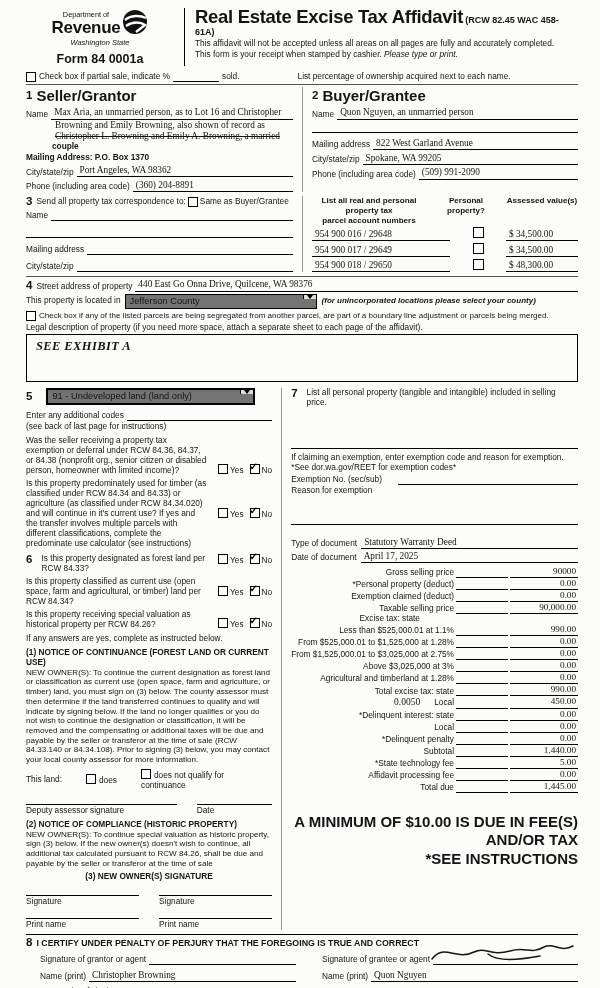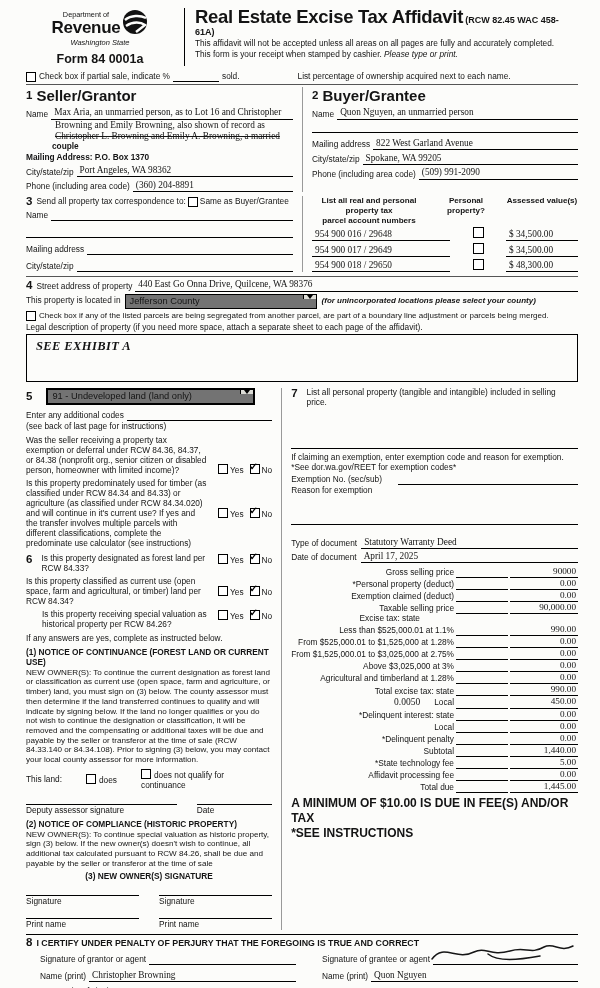--- a/index.html
+++ b/index.html
@@ -65,21 +65,21 @@
   .sigpair{display:flex;gap:20px;margin-top:13px;}
   .sigpair .sc{border-top:1px solid #000;padding-top:1px;}
   
   .trow{display:flex;align-items:flex-end;margin-top:0;}
   .trow .tl{flex:1;text-align:right;white-space:nowrap;}
   .trow .lead{width:52px;border-bottom:1px solid #000;margin:0 2px;height:9px;flex:none;}
   .trow .tv{width:66px;border-bottom:1px solid #000;text-align:right;font-family:"Liberation Serif",serif;
             font-size:9.2px;padding-right:2px;flex:none;}
   .trow.hdr-row .lead,.trow.hdr-row .tv{border-bottom:none;}
   .pfx{font-family:"Liberation Serif",serif;font-size:9.5px;margin-right:14px;}
-  .minnote{text-align:left;font-weight:bold;font-size:12px;margin-top:3px;line-height:1.25;}
+  .minnote{text-align:right;font-weight:bold;font-size:15px;margin-top:20px;line-height:1.25;}
   
   .sec8{border-top:1px solid #000;margin-top:4px;padding-top:2px;}
   .s8grid{display:grid;grid-template-columns:1fr 1fr;column-gap:26px;padding-left:14px;}
   .s8grid .fld{margin-top:4.5px;}
   .sigwrap{position:relative;flex:1;border-bottom:1px solid #000;min-height:10px;}
   .sigsvg{position:absolute;right:2px;bottom:-3px;}
   .hand{font-family:"Liberation Serif",serif;font-style:italic;font-weight:bold;font-size:11px;letter-spacing:1.2px;white-space:nowrap;}
   .hand.city{margin-left:18px;}
 </style>
 </head>
@@ -280,21 +280,21 @@
 
       <div class="qrow" style="margin-top:5px;align-items:flex-start;">
         <span class="sn">6</span>
         <span class="qt">Is this property designated as forest land per RCW 84.33?</span>
         <span class="yn"><span class="cb"></span><span>Yes</span><span class="cb on"></span><span>No</span></span>
       </div>
       <div class="qrow" style="align-items:center;">
         <span class="qt">Is this property classified as current use (open space, farm and agricultural, or timber) land per RCW 84.34?</span>
         <span class="yn"><span class="cb"></span><span>Yes</span><span class="cb on"></span><span>No</span></span>
       </div>
-      <div class="qrow" style="margin-left:16px;">
+      <div class="qrow" style="align-items:flex-end;">
         <span class="qt">Is this property receiving special valuation as historical property per RCW 84.26?</span>
         <span class="yn"><span class="cb"></span><span>Yes</span><span class="cb on"></span><span>No</span></span>
       </div>
       <div class="notice">If any answers are yes, complete as instructed below.</div>
       <div class="ntitle">(1) NOTICE OF CONTINUANCE (FOREST LAND OR CURRENT USE)</div>
       <div style="font-size:8.1px;">NEW OWNER(S): To continue the current designation as forest land or classification as current use (open space, farm and agriculture, or timber) land, you must sign on (3) below. The county assessor must then determine if the land transferred continues  to qualify and will indicate by signing below. If the land no longer qualifies or you do not wish to continue the designation or classification, it will be removed and the compensating or additional taxes will be due and payable by the seller or transferor at the time of sale (RCW 84.33.140 or 84.34.108). Prior to signing (3) below, you may contact your local county assessor for more information.</div>
       <div class="row" style="margin-top:4px;align-items:center;column-gap:24px;">
         <span>This land:</span>
         <span><span class="cb" style="margin-right:3px;"></span><span>does</span></span>
         <span style="max-width:128px;display:inline-block;"><span class="cb" style="margin-right:3px;"></span><span>does not qualify for continuance</span></span>

